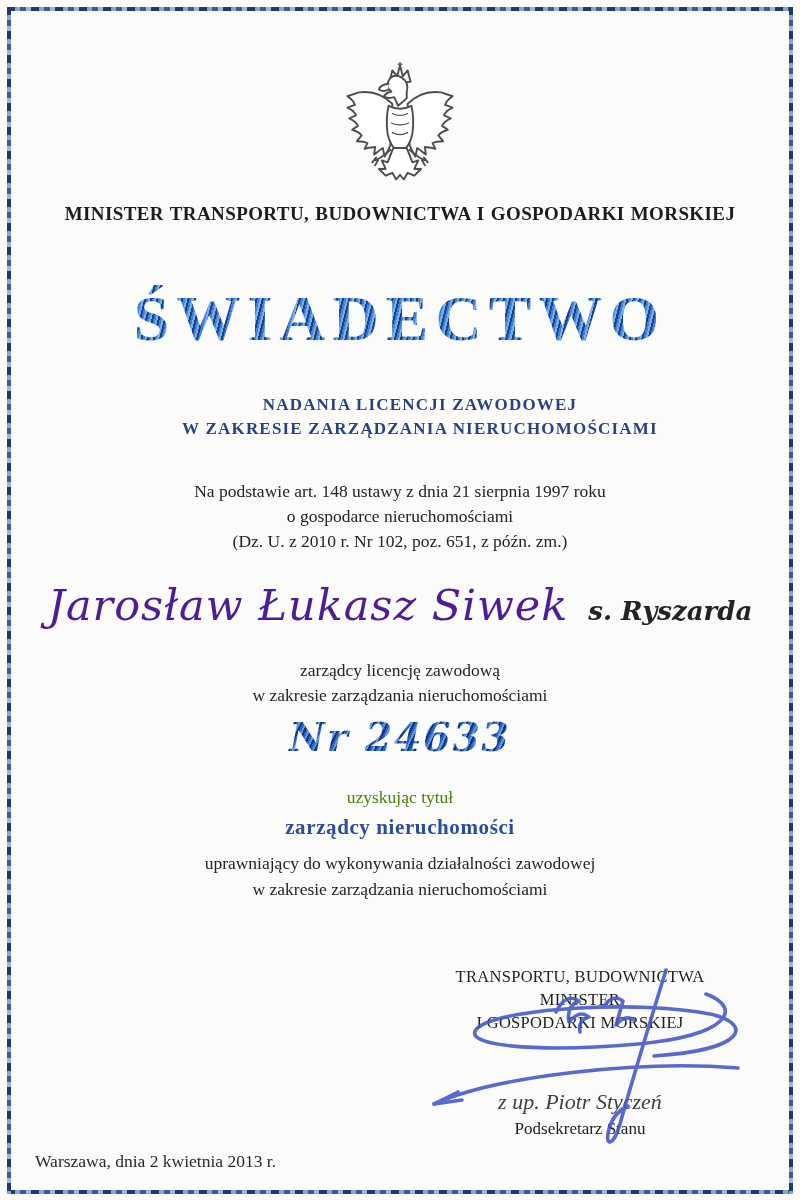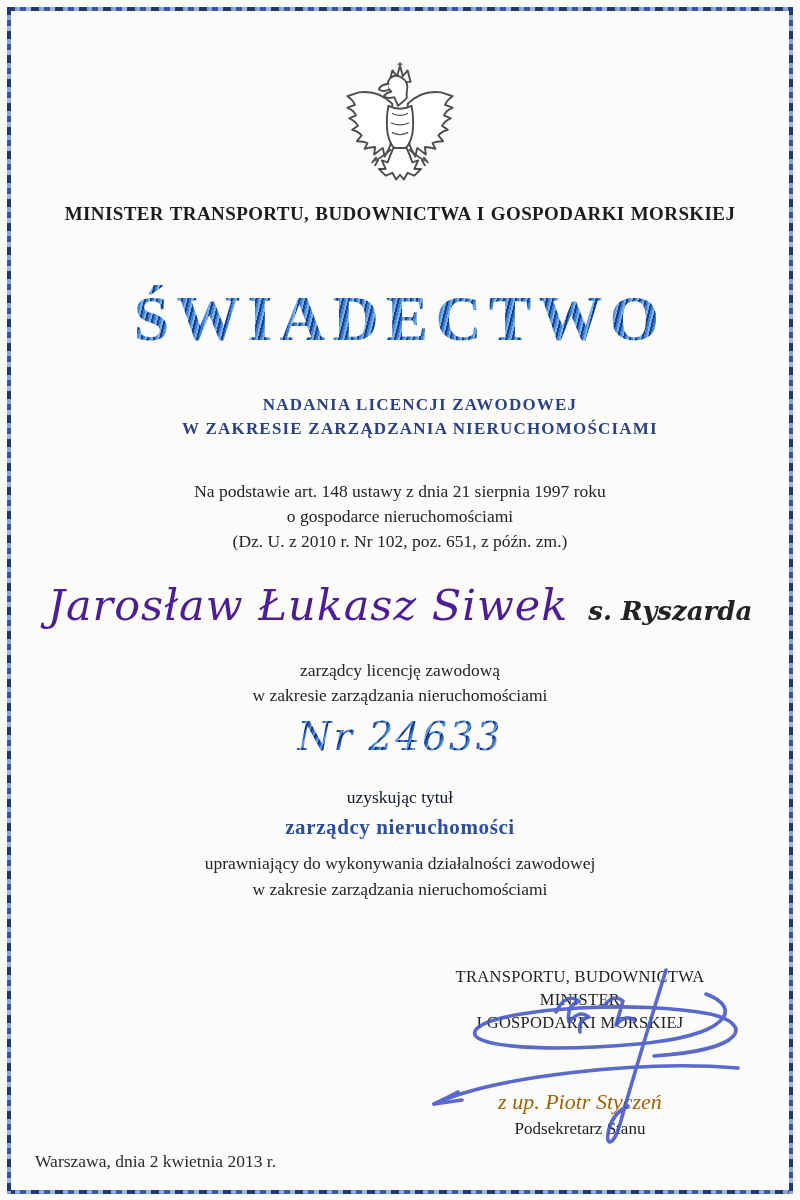--- a/index.html
+++ b/index.html
@@ -52,43 +52,43 @@
     font-size:43px;color:#4c1d95;letter-spacing:1px;
   }
   .recipient .patronymic{
     font-family:"DejaVu Serif",serif;font-style:italic;font-weight:bold;
     font-size:26px;color:#232323;margin-left:20px;
   }
 
   .grant{top:658px;font-size:17.5px;line-height:25px;color:#242424;}
 
   .license-number{
-    top:714px;font-size:39px;font-weight:normal;font-style:italic;
+    top:714px;font-size:39px;font-weight:bold;font-style:italic;
     font-family:"DejaVu Serif",serif;letter-spacing:2px;
     background-image:repeating-linear-gradient(115deg,#16337f 0 2px,#2d62c4 2px 4px,#5d97dd 4px 6px);
     -webkit-background-clip:text;background-clip:text;color:transparent;
   }
   @supports not ((-webkit-background-clip:text) or (background-clip:text)){
     .license-number{color:#2a57b8;background:none;}
   }
 
-  .title-intro{top:787px;font-size:17.5px;color:#0f172a;}
+  .title-intro{top:787px;font-size:17.5px;color:#4d7c0f;}
   .granted-title{top:815px;font-size:21px;font-weight:bold;color:#2b4d9b;letter-spacing:.6px;}
   .title-desc{top:850px;font-size:17.5px;line-height:26px;color:#242424;}
 
   .minister-block{
     top:965px;left:420px;width:320px;text-align:center;
     font-size:16.5px;line-height:23px;color:#1e1e1e;letter-spacing:.3px;
   }
 
   .signature-svg{left:408px;top:952px;width:372px;height:215px;z-index:3;}
 
   .signed-by{
     top:1089px;left:420px;width:320px;text-align:center;
-    font-size:22px;font-style:italic;color:#a16207;
+    font-size:22px;font-style:italic;color:#404040;
   }
   .signed-title{
     top:1119px;left:420px;width:320px;text-align:center;
     font-size:17px;color:#1e1e1e;
   }
 
   .place-date{top:1151px;left:35px;font-size:17.5px;color:#2a2a2a;}
 </style>
 </head>
 <body>

